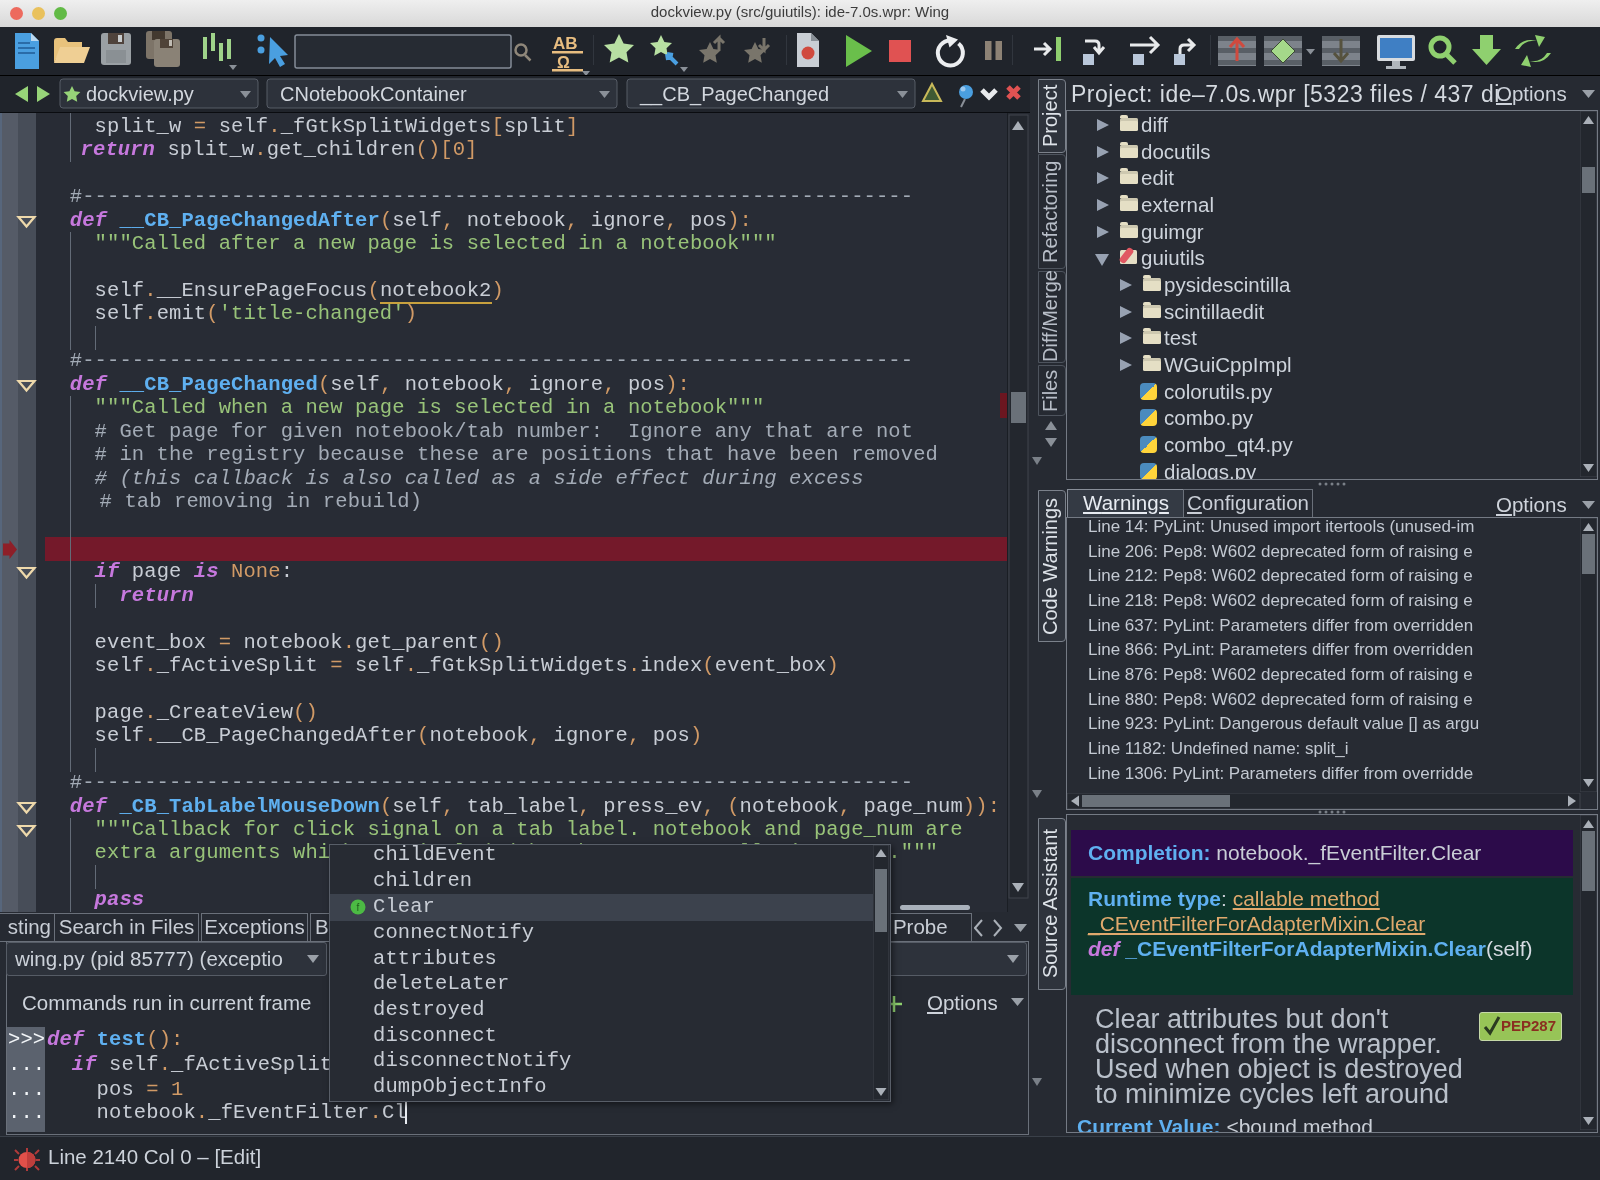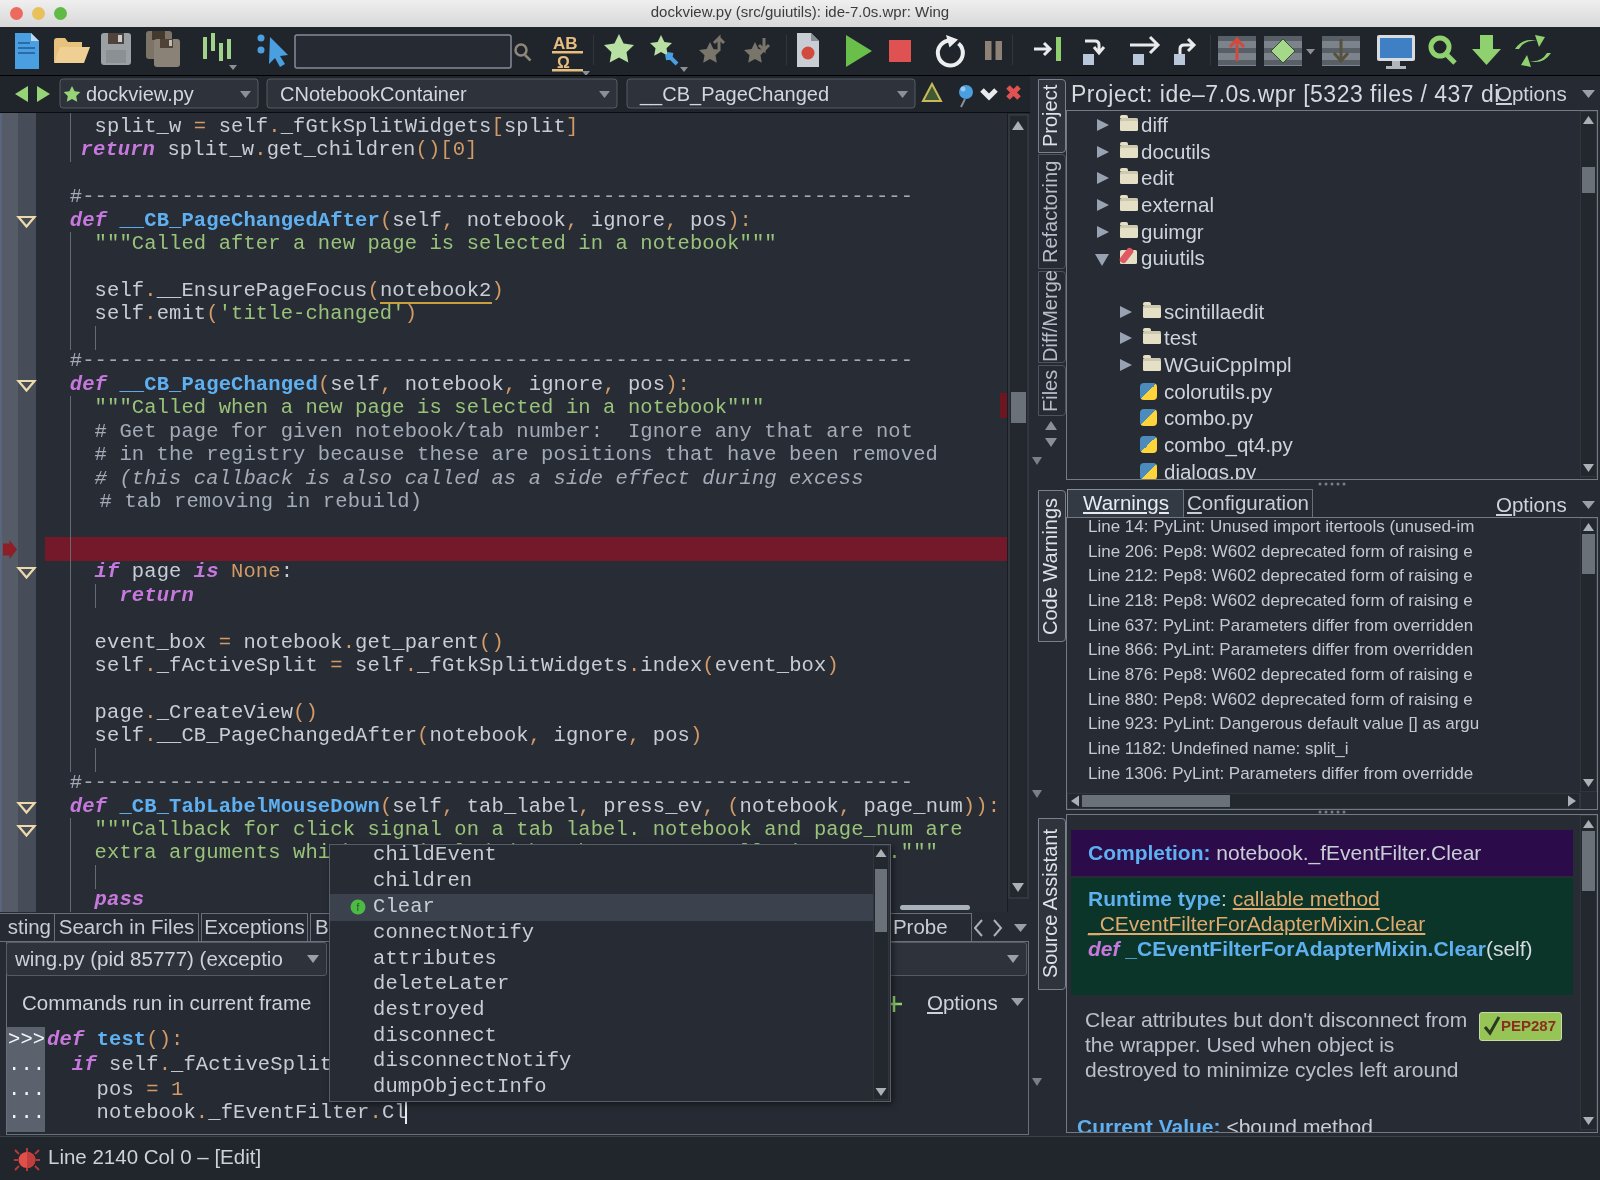--- a/index.html
+++ b/index.html
@@ -399,20 +399,25 @@
   <div class="trow" style="top:108px;">
           <i class="tar" style="left:30px;"></i>
           <span class="fold" style="left:53px;"></span>
           <span class="tlab" style="left:74px;">guimgr</span>
         </div>
   <div class="trow" style="top:134px;">
           <i class="tard" style="left:28px;"></i>
           <span class="redf" style="left:53px;"></span>
           <span class="tlab" style="left:74px;">guiutils</span>
         </div>
+  <div class="trow" style="top:161px;">
+          <i class="tar" style="left:53px;"></i>
+          <span class="fold" style="left:76px;"></span>
+          <span class="tlab" style="left:97px;">pysidescintilla</span>
+        </div>
   <div class="trow" style="top:188px;">
           <i class="tar" style="left:53px;"></i>
           <span class="fold" style="left:76px;"></span>
           <span class="tlab" style="left:97px;">scintillaedit</span>
         </div>
   <div class="trow" style="top:214px;">
           <i class="tar" style="left:53px;"></i>
           <span class="fold" style="left:76px;"></span>
           <span class="tlab" style="left:97px;">test</span>
         </div>
@@ -496,21 +501,21 @@
         </g>
       </svg>
 
  <div class="abs" style="left:36px;top:738px;width:530px;height:317px;background:#272b33;border:1px solid #747a84;overflow:hidden;">
   <div class="abs" style="left:4px;top:15px;width:502px;height:46px;background:#2c0b4a;"></div>
   <div class="abs" style="left:21px;top:26px;font-size:21px;white-space:nowrap;color:#c9ced6;"><span style="color:#5fb0f0;font-weight:bold;">Completion:</span> notebook._fEventFilter.Clear</div>
   <div class="abs" style="left:4px;top:63px;width:502px;height:117px;background:#0c352a;"></div>
   <div class="abs" style="left:21px;top:72px;font-size:21px;white-space:nowrap;color:#c9ced6;"><span style="color:#5fb0f0;font-weight:bold;">Runtime type</span>: <span class="lnk">callable method</span></div>
   <div class="abs" style="left:21px;top:97px;font-size:21px;white-space:nowrap;"><span class="lnk">_CEventFilterForAdapterMixin.Clear</span></div>
   <div class="abs" style="left:21px;top:122px;font-size:21px;white-space:nowrap;color:#d6dbe2;"><span style="color:#c678dd;font-style:italic;font-weight:bold;">def</span> <span style="color:#5fb0f0;font-weight:bold;">_CEventFilterForAdapterMixin.Clear</span>(self)</div>
-  <div class="abs" style="left:18px;top:192px;width:390px;font-size:21px;line-height:25px;color:#b9c0ca;">Clear attributes but don't disconnect from the wrapper. Used when object is destroyed to minimize cycles left around</div>
+  <div class="abs" style="left:28px;top:192px;width:390px;font-size:27px;line-height:25px;color:#b9c0ca;">Clear attributes but don't disconnect from the wrapper. Used when object is destroyed to minimize cycles left around</div>
   <div class="abs" style="left:412px;top:197px;width:81px;height:27px;background:#97c457;border-radius:3px;border:1px solid #c6d9a8;">
           <svg width="20" height="22" style="position:absolute;left:2px;top:2px;">
             <path d="M3 12 l5 6 9-16" stroke="#2a3a20" stroke-width="3" fill="none"></path>
           </svg>
           <span style="position:absolute;left:21px;top:4px;font-size:15px;color:#8a2f20;font-weight:bold;">PEP287</span>
         </div>
   <div class="abs" style="left:10px;top:300px;font-size:21px;white-space:nowrap;color:#c9ced6;"><span style="color:#5fb0f0;font-weight:bold;">Current Value:</span> &lt;bound method</div>
   <svg class="abs" style="right:0;top:0;" width="17" height="315">
    <rect x="0" y="0" width="17" height="315" fill="#23272e" stroke="#40454d"></rect>
    <path d="M8.5 5 l5.5 8 h-11 z" fill="#aab0b8"></path>

